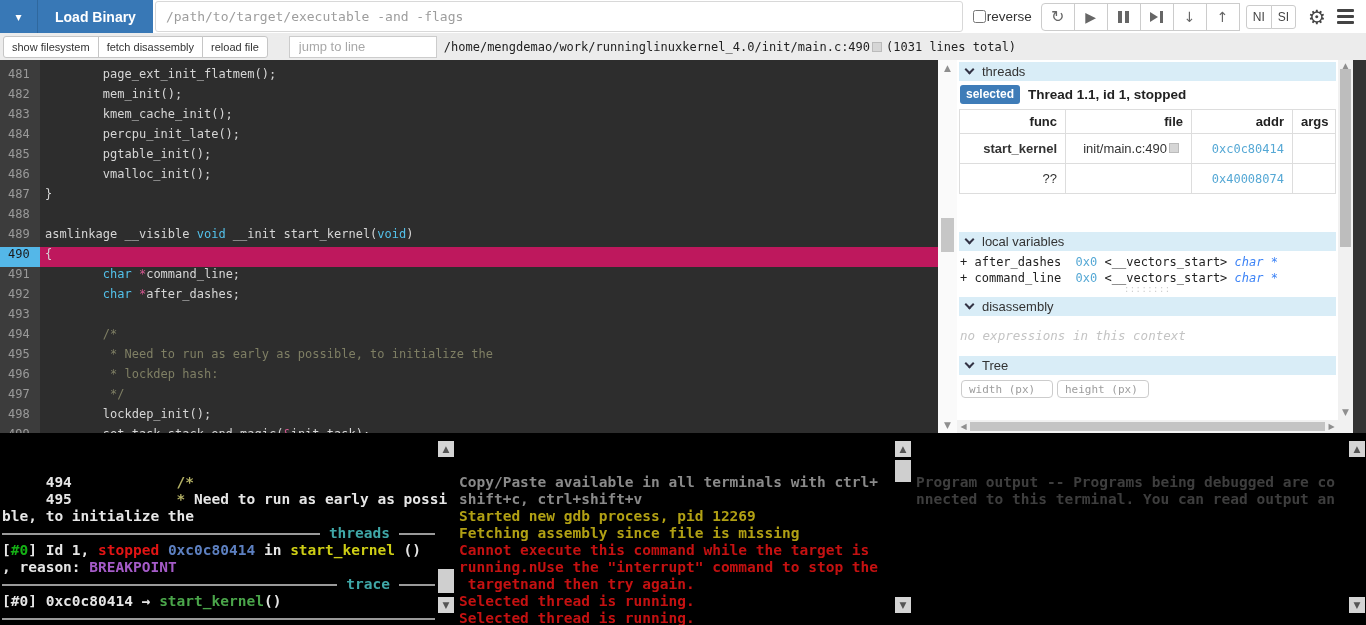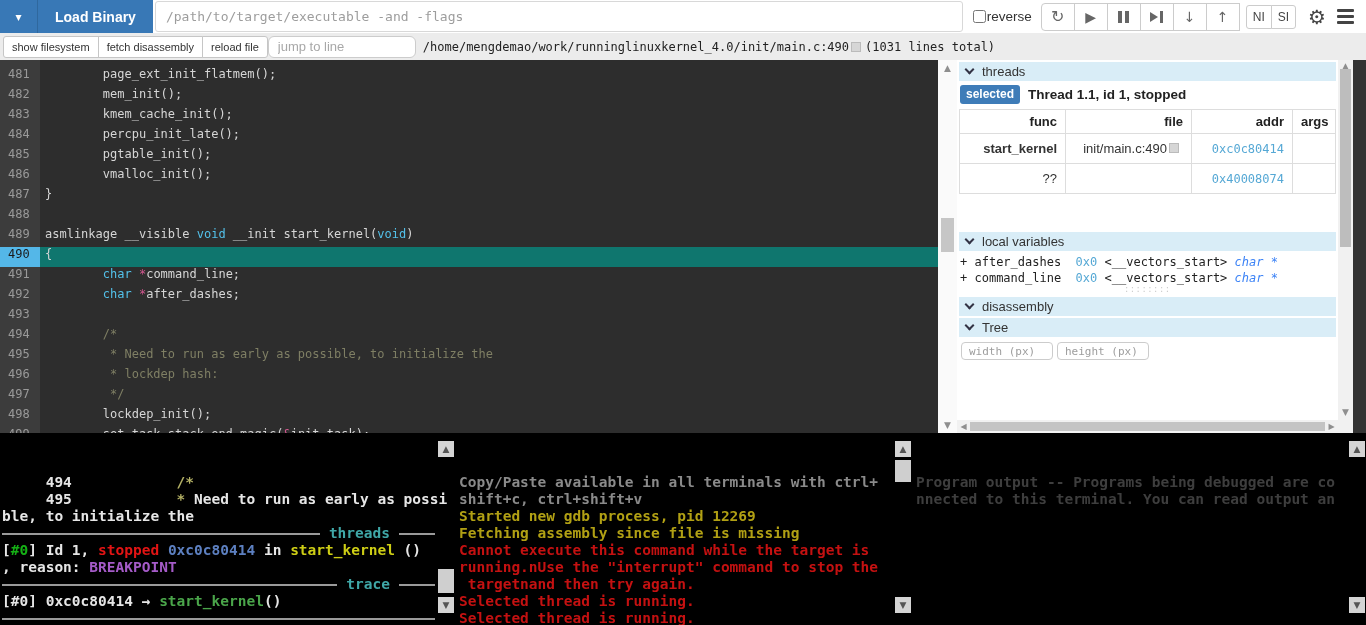--- a/index.html
+++ b/index.html
@@ -53,34 +53,34 @@
   
   .bar2 { height:27px; background:#ececec; display:flex; align-items:center; padding-left:3px; }
   .fbtn-group { display:flex; }
   .fbtn {
     height:22px; background:#fff; border:1px solid #c6c6c6; margin-left:-1px; padding:0 8px;
     font-size:11px; color:#333; cursor:pointer; white-space:nowrap;
   }
   .fbtn:first-child { border-radius:3px 0 0 3px; margin-left:0; }
   .fbtn:last-child  { border-radius:0 3px 3px 0; }
   .jump-input {
-    width:148px; height:22px; border:1px solid #ccc; border-radius:6px;
+    width:148px; height:22px; margin-left:21px; border:1px solid #ccc; border-radius:0;
     font-size:13px; color:#555; padding:8px 9px; outline:none;
   }
   .jump-input::placeholder { color:#a8a8a8; }
   .path-wrap { display:flex; align-items:center; margin-left:7px; font:12px "DejaVu Sans Mono", monospace; color:#222; white-space:pre; }
   .copy-sq { display:inline-block; width:10px; height:10px; background:#d6d6d6; border:1px solid #bbb; margin:0 4px 0 2px; cursor:pointer; }
   
   .main { height:373px; display:flex; }
   .source { width:938px; background:#2d2d2d; overflow:hidden; padding-top:7px; position:relative; }
   .source::before { content:""; position:absolute; left:0; top:0; width:40px; height:100%; background:#3c3c3c; }
   .src-row { display:flex; height:20px; line-height:20px; font:12px "DejaVu Sans Mono", monospace; white-space:pre; position:relative; }
   .src-num { width:40px; padding-left:8px; color:#9a9a9a; flex:none; cursor:pointer; position:relative; }
   .src-line { padding-left:5px; flex:1; }
-  .src-row.cur { background:#0f766e; }
+  .src-row.cur { background:#be185d; }
   .src-row.cur .src-num { background:#54b7e8; color:#1b1b1b; }
   .sg-p { color:#d6d6d6; } .sg-k { color:#53c1ea; } .sg-o { color:#d2588f; } .sg-c { color:#7f7f64; }
   
   .vscroll1 { width:19px; background:#fafafa; position:relative; }
   .sb-a { position:absolute; left:0; width:100%; text-align:center; color:#8f8f8f; font-size:9px; font-family:"DejaVu Sans",sans-serif; cursor:pointer; }
   .vscroll1 .thumb { position:absolute; top:158px; left:3px; width:13px; height:34px; background:#c6c6c6; cursor:pointer; }
   .vscroll2 { width:15px; background:#f1f1f1; position:relative; }
   .vscroll2 .thumb { position:absolute; top:9px; left:2px; width:11px; height:178px; background:#bdbdbd; cursor:pointer; }
   .darkstrip { width:13px; background:#333; }
   
@@ -275,20 +275,21 @@
     <div class="sec-h">
       <span class="chev"></span>
       <span>local variables</span>
     </div>
     <div class="locals"><div><span class="plus">+ </span><span>after_dashes  </span><span class="val">0x0</span><span> &lt;__vectors_start&gt; </span><span class="typ">char *</span></div><div><span class="plus">+ </span><span>command_line  </span><span class="val">0x0</span><span> &lt;__vectors_start&gt; </span><span class="typ">char *</span></div></div>
     <div class="grip">::::::::</div>
     <div class="sec-h">
       <span class="chev"></span>
       <span>disassembly</span>
     </div>
+    <div class="expr-empty">no expressions in this context</div>
     <div class="sec-h">
       <span class="chev"></span>
       <span>Tree</span>
     </div>
     <div class="tree-inputs">
       <input placeholder="width (px)" style="">
       <input placeholder="height (px)" style="">
     </div>
     <div class="hscroll">
       <div class="ar" style="left:0">◀</div>

